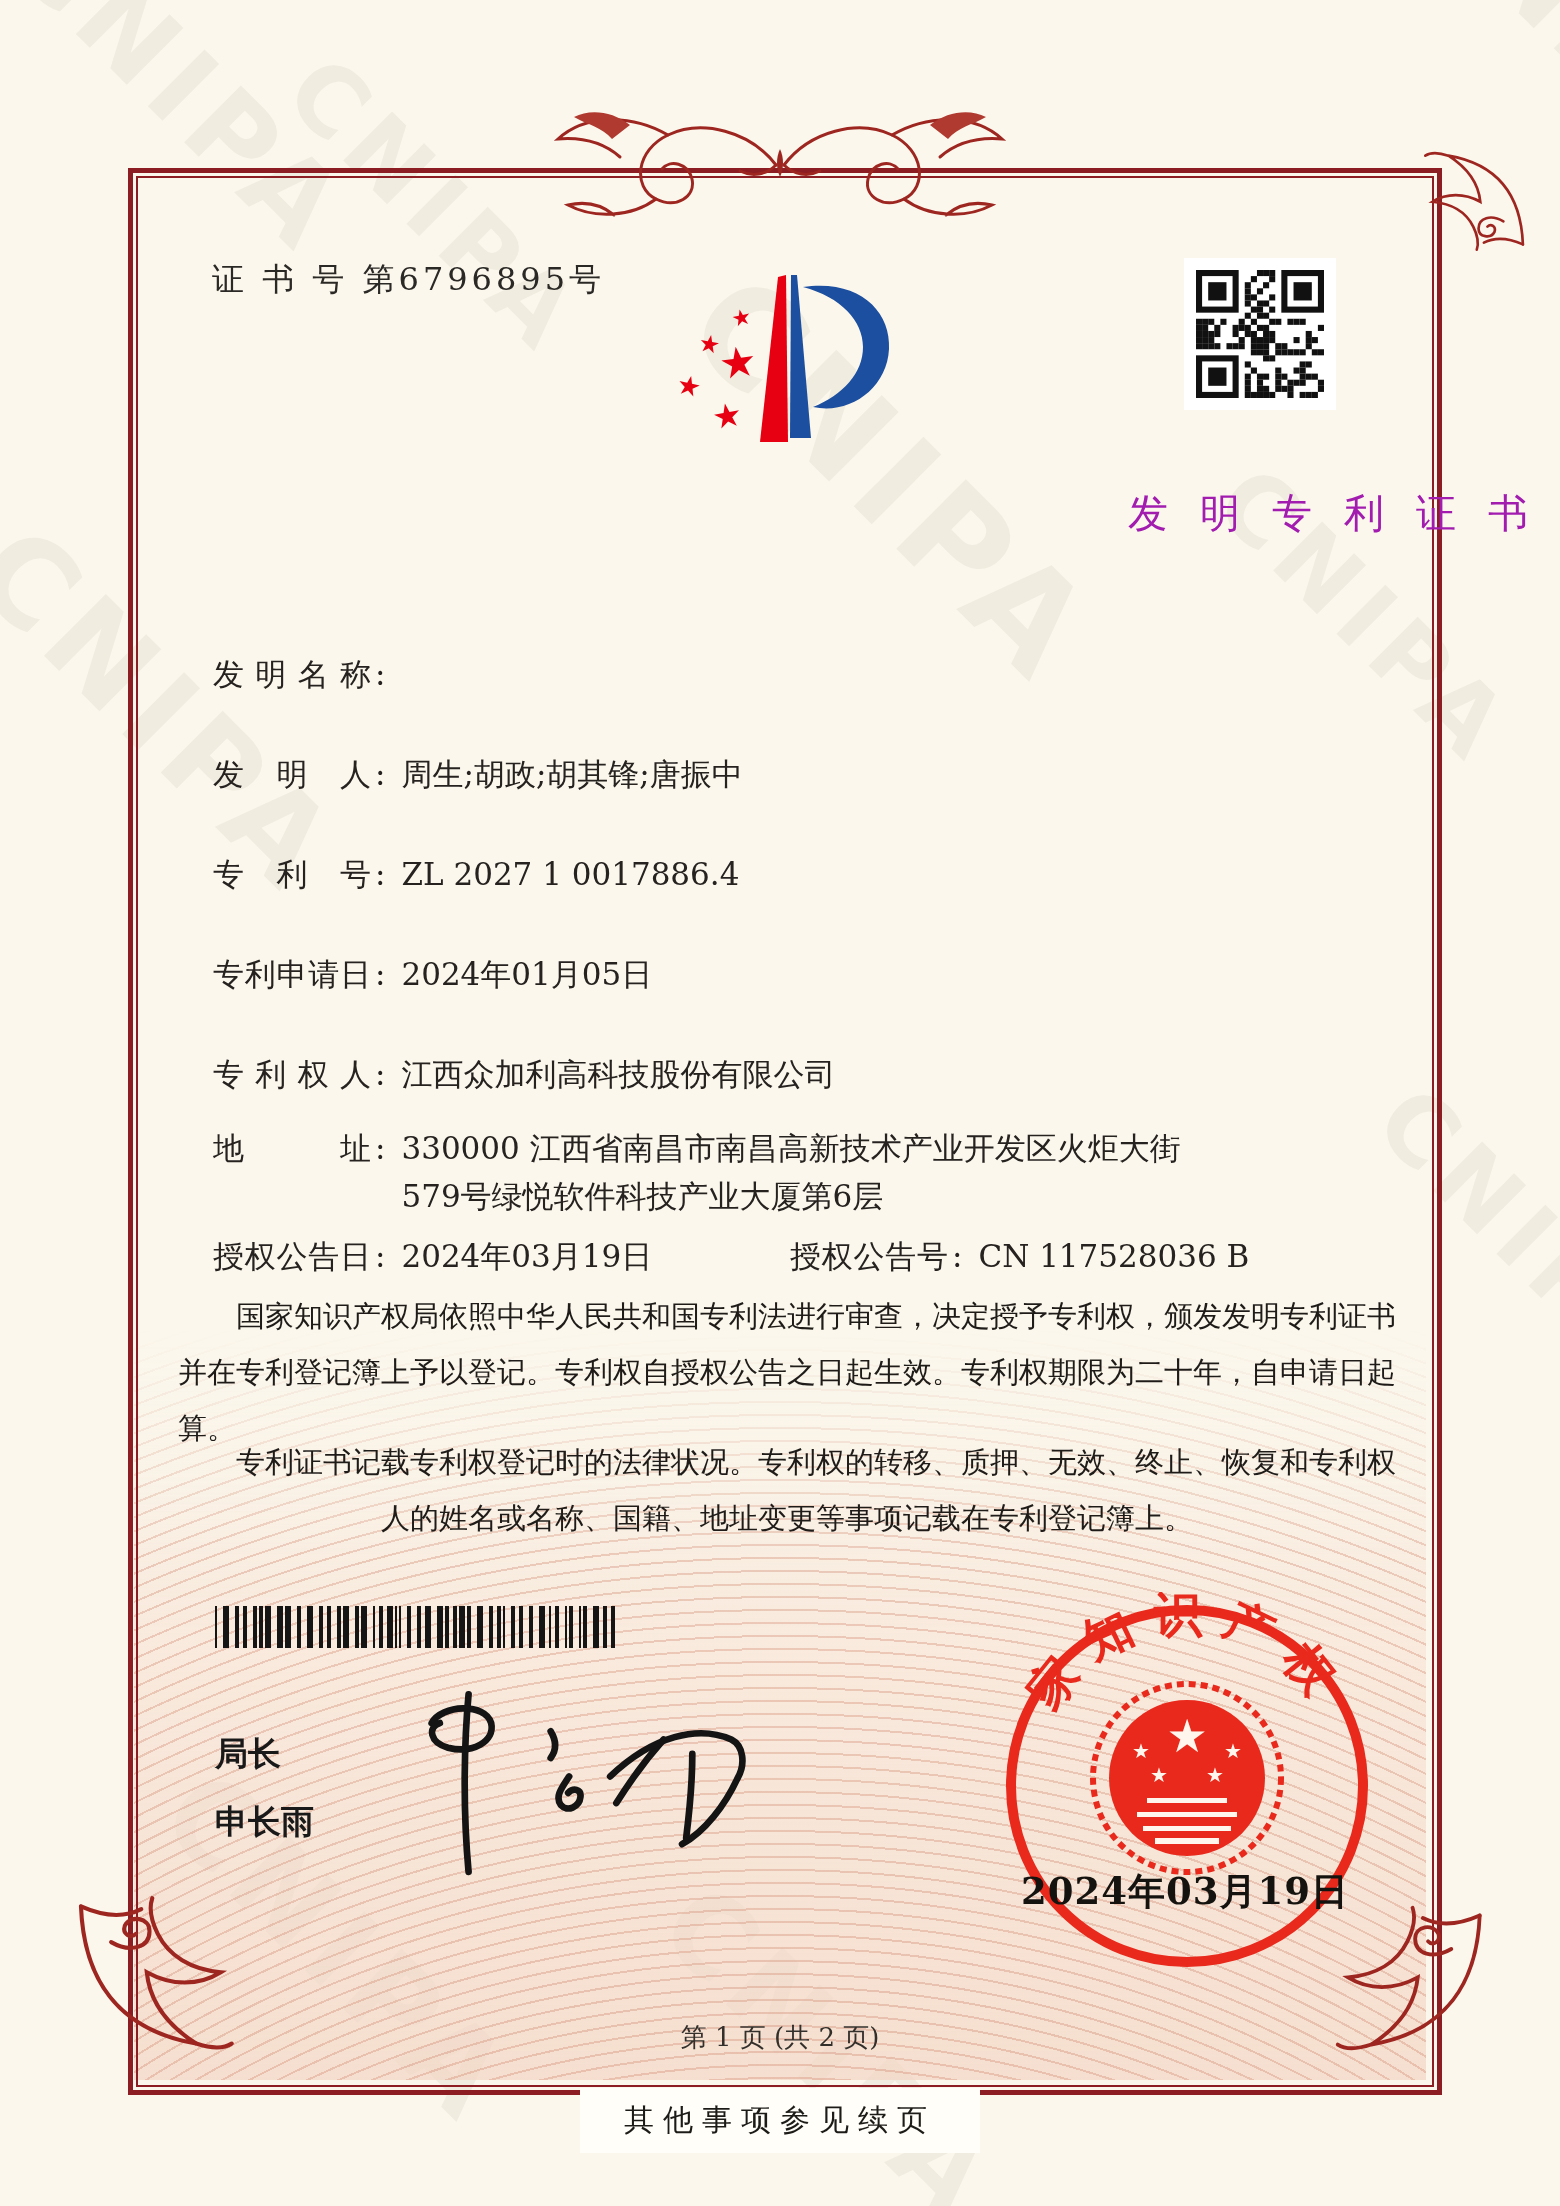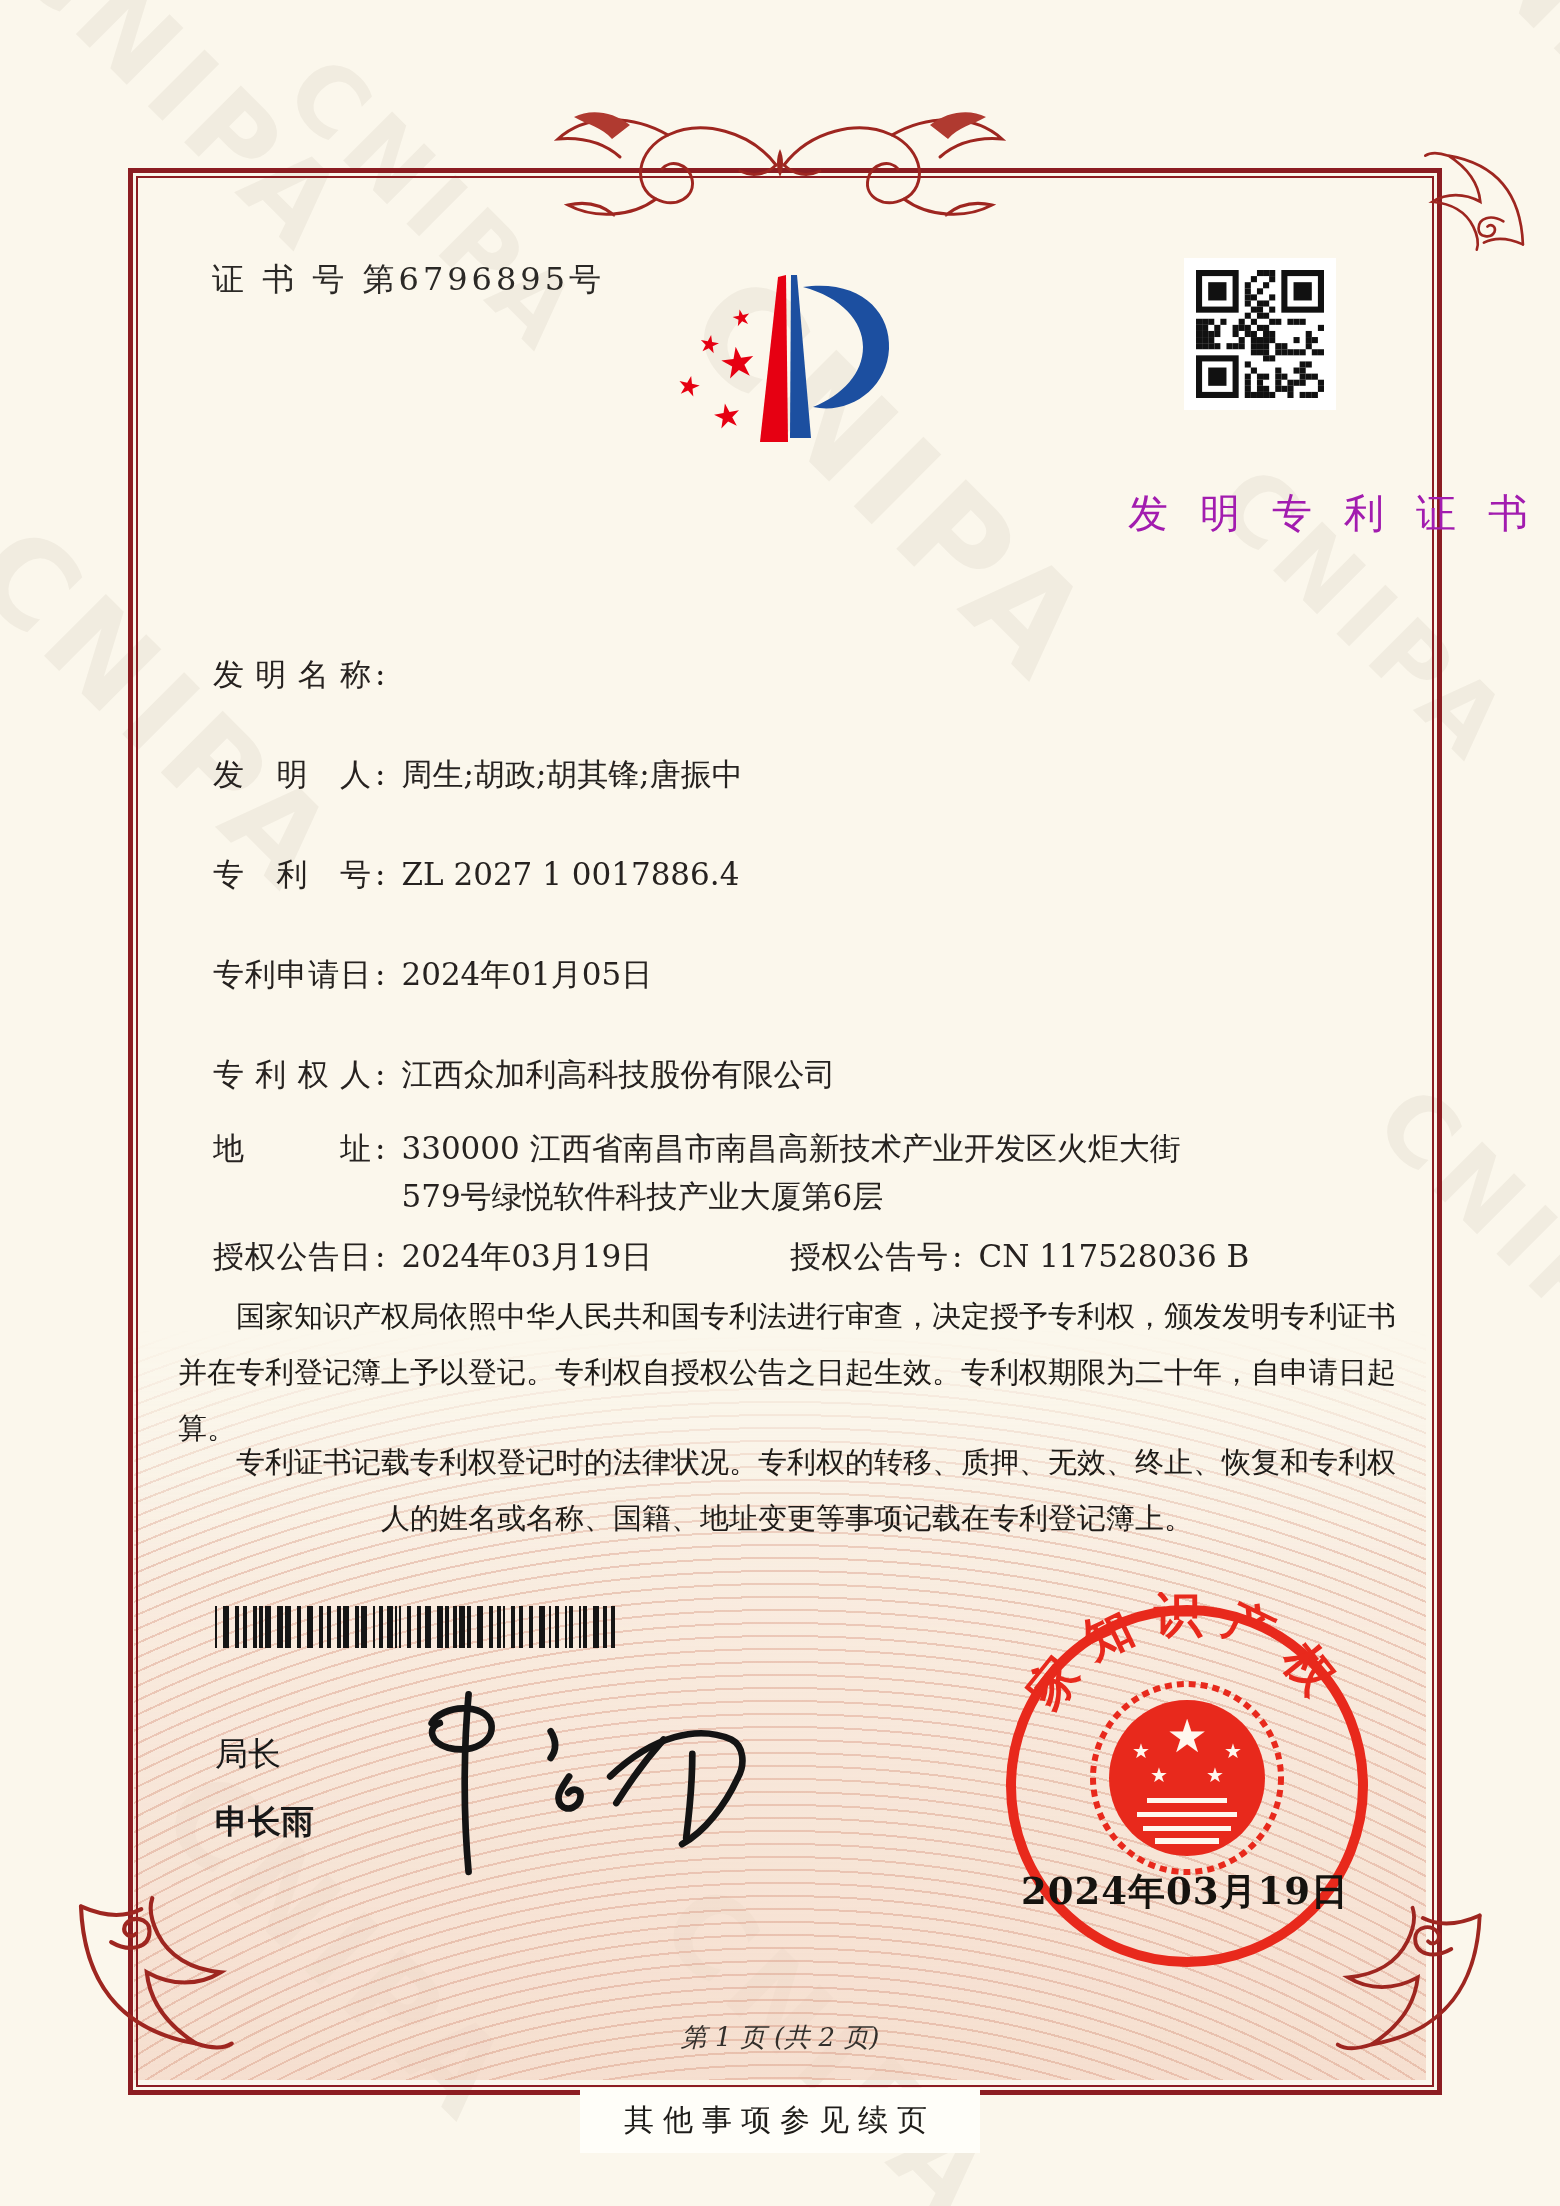--- a/index.html
+++ b/index.html
@@ -47,29 +47,29 @@
   .fgroup{display:flex;align-items:flex-start;}
   .fgroup.first{width:577px;flex:none;}
 
   
   .para{position:absolute;left:178px;width:1218px;font-size:29px;line-height:56px;
         text-indent:2em;color:#1e1b18;z-index:5;}
   .para1{top:1288px;} .para2{top:1434px;text-align:center;}
 
   
   .barcode{position:absolute;left:215px;top:1606px;z-index:5;}
-  .director-title{position:absolute;left:215px;top:1732px;font-size:33px;font-weight:normal;
+  .director-title{position:absolute;left:215px;top:1732px;font-size:33px;font-weight:bold;
                   font-family:"DejaVu Sans","Liberation Sans",sans-serif;color:#191919;z-index:5;}
   .director-name{position:absolute;left:215px;top:1800px;font-size:33px;font-weight:bold;
                  font-family:"DejaVu Sans","Liberation Sans",sans-serif;color:#191919;z-index:5;}
   .signature{position:absolute;left:378px;top:1682px;z-index:6;}
   .seal{position:absolute;left:993px;top:1592px;z-index:6;}
 
   .pageno{position:absolute;left:0;top:2020px;width:100%;text-align:center;font-size:26px;
-          color:#33302c;z-index:5;font-style:italic;}
+          color:#33302c;z-index:5;}
   .note{position:absolute;left:50%;top:2088px;transform:translateX(-50%);background:#FFFEF9;
         padding:12px 44px;font-size:30px;letter-spacing:9px;color:#1d1b18;z-index:5;white-space:nowrap;}
 
   .seal-ring-text{font-family:"DejaVu Serif","Liberation Serif",serif;font-weight:bold;}
   .star-glyph{font-family:"DejaVu Sans","Liberation Sans",sans-serif;}
 </style>
 </head>
 <body>
 
 <div class="page">

